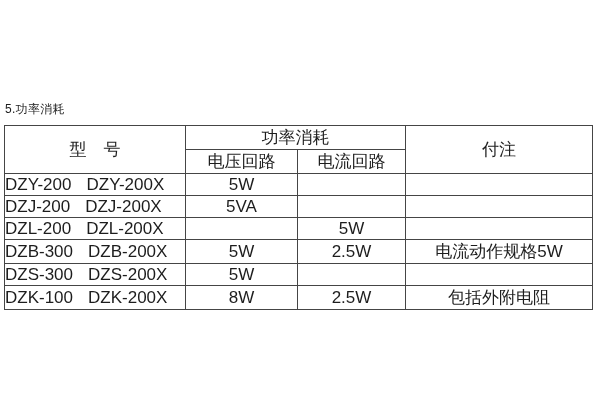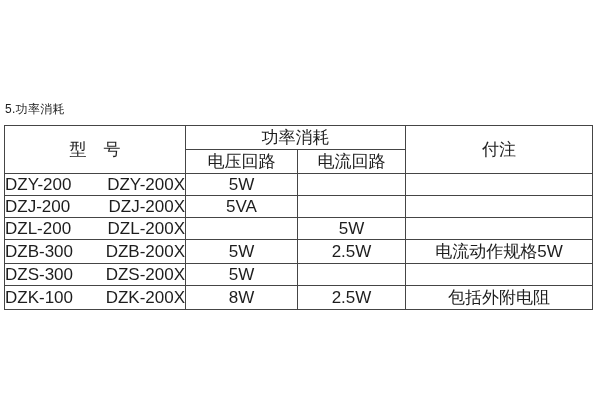--- a/index.html
+++ b/index.html
@@ -38,21 +38,21 @@
     padding: 0;
     overflow: hidden;
     white-space: nowrap;
     margin-top: 24px;
   }
   tr.hrow1 th { height: 23px; }
   tr.hrow2 th { height: 24px; }
   tr.body-row td { height: 22px; }
   .model-pair {
     display: flex;
-    justify-content: space-between;
+    justify-content: flex-start;
     align-items: center;
     gap: 15px;
   }
 </style>
 </head>
 <body>
 
 <div class="page">
 
   <div class="heading">5.功率消耗</div>

